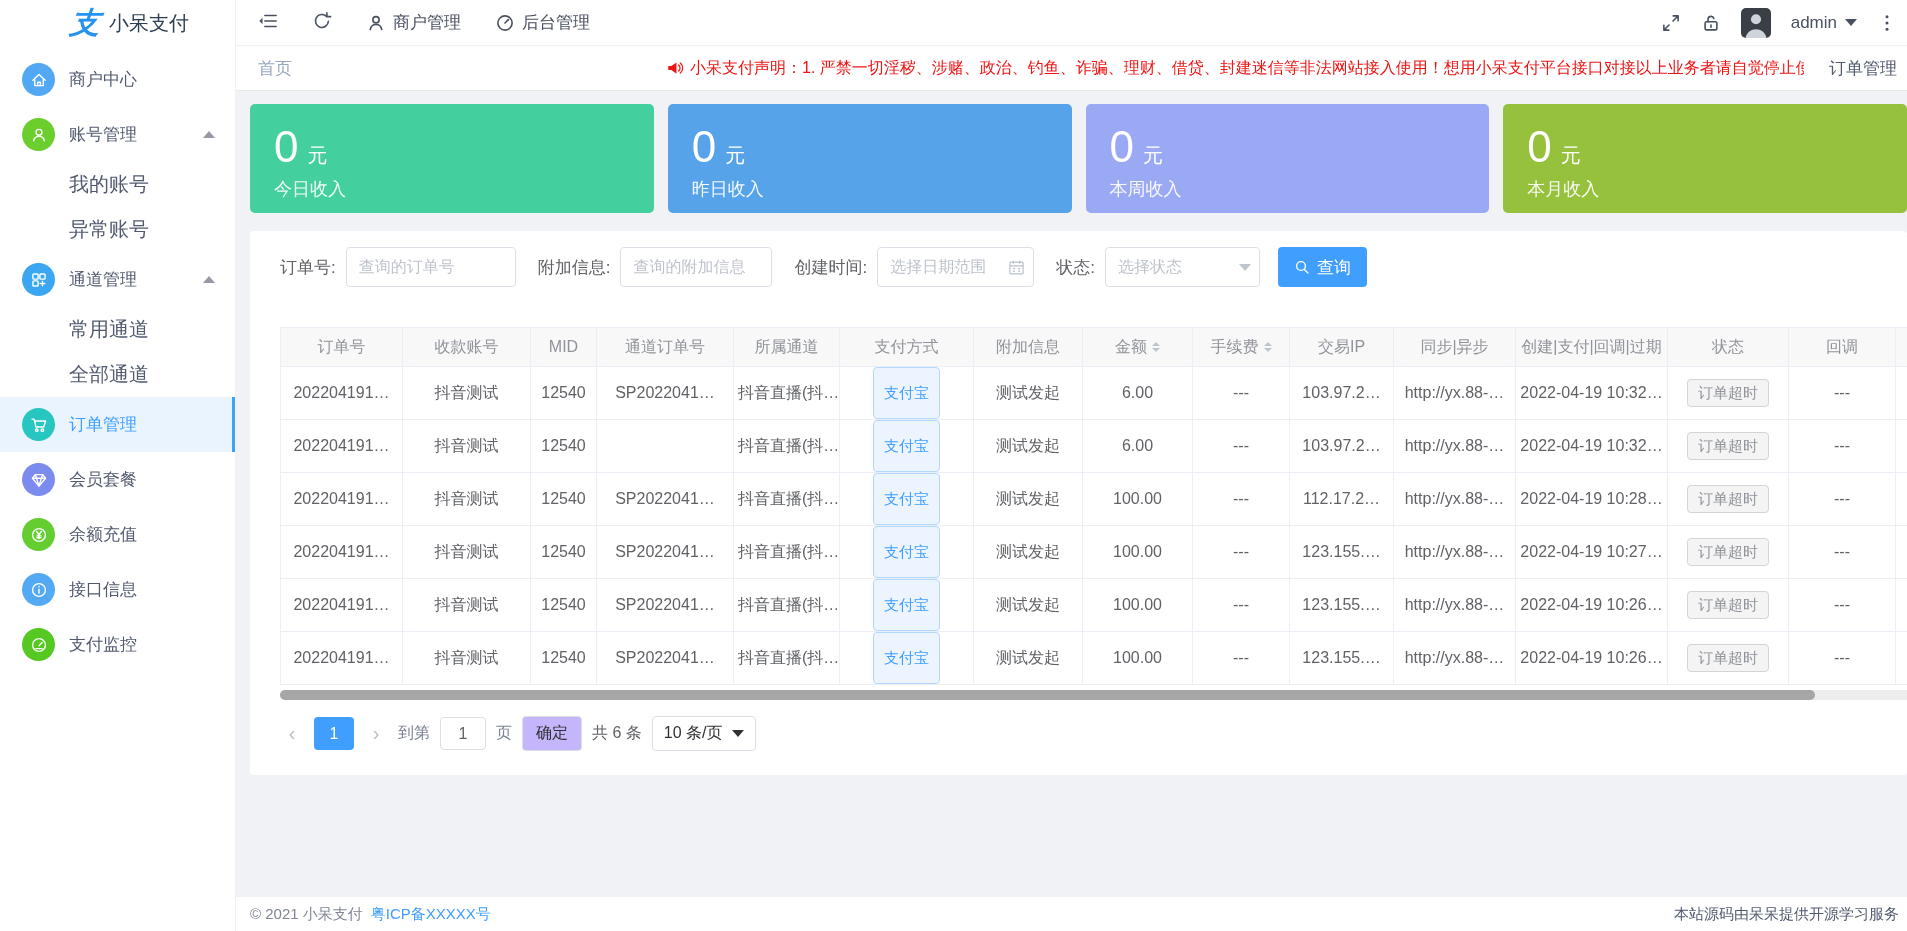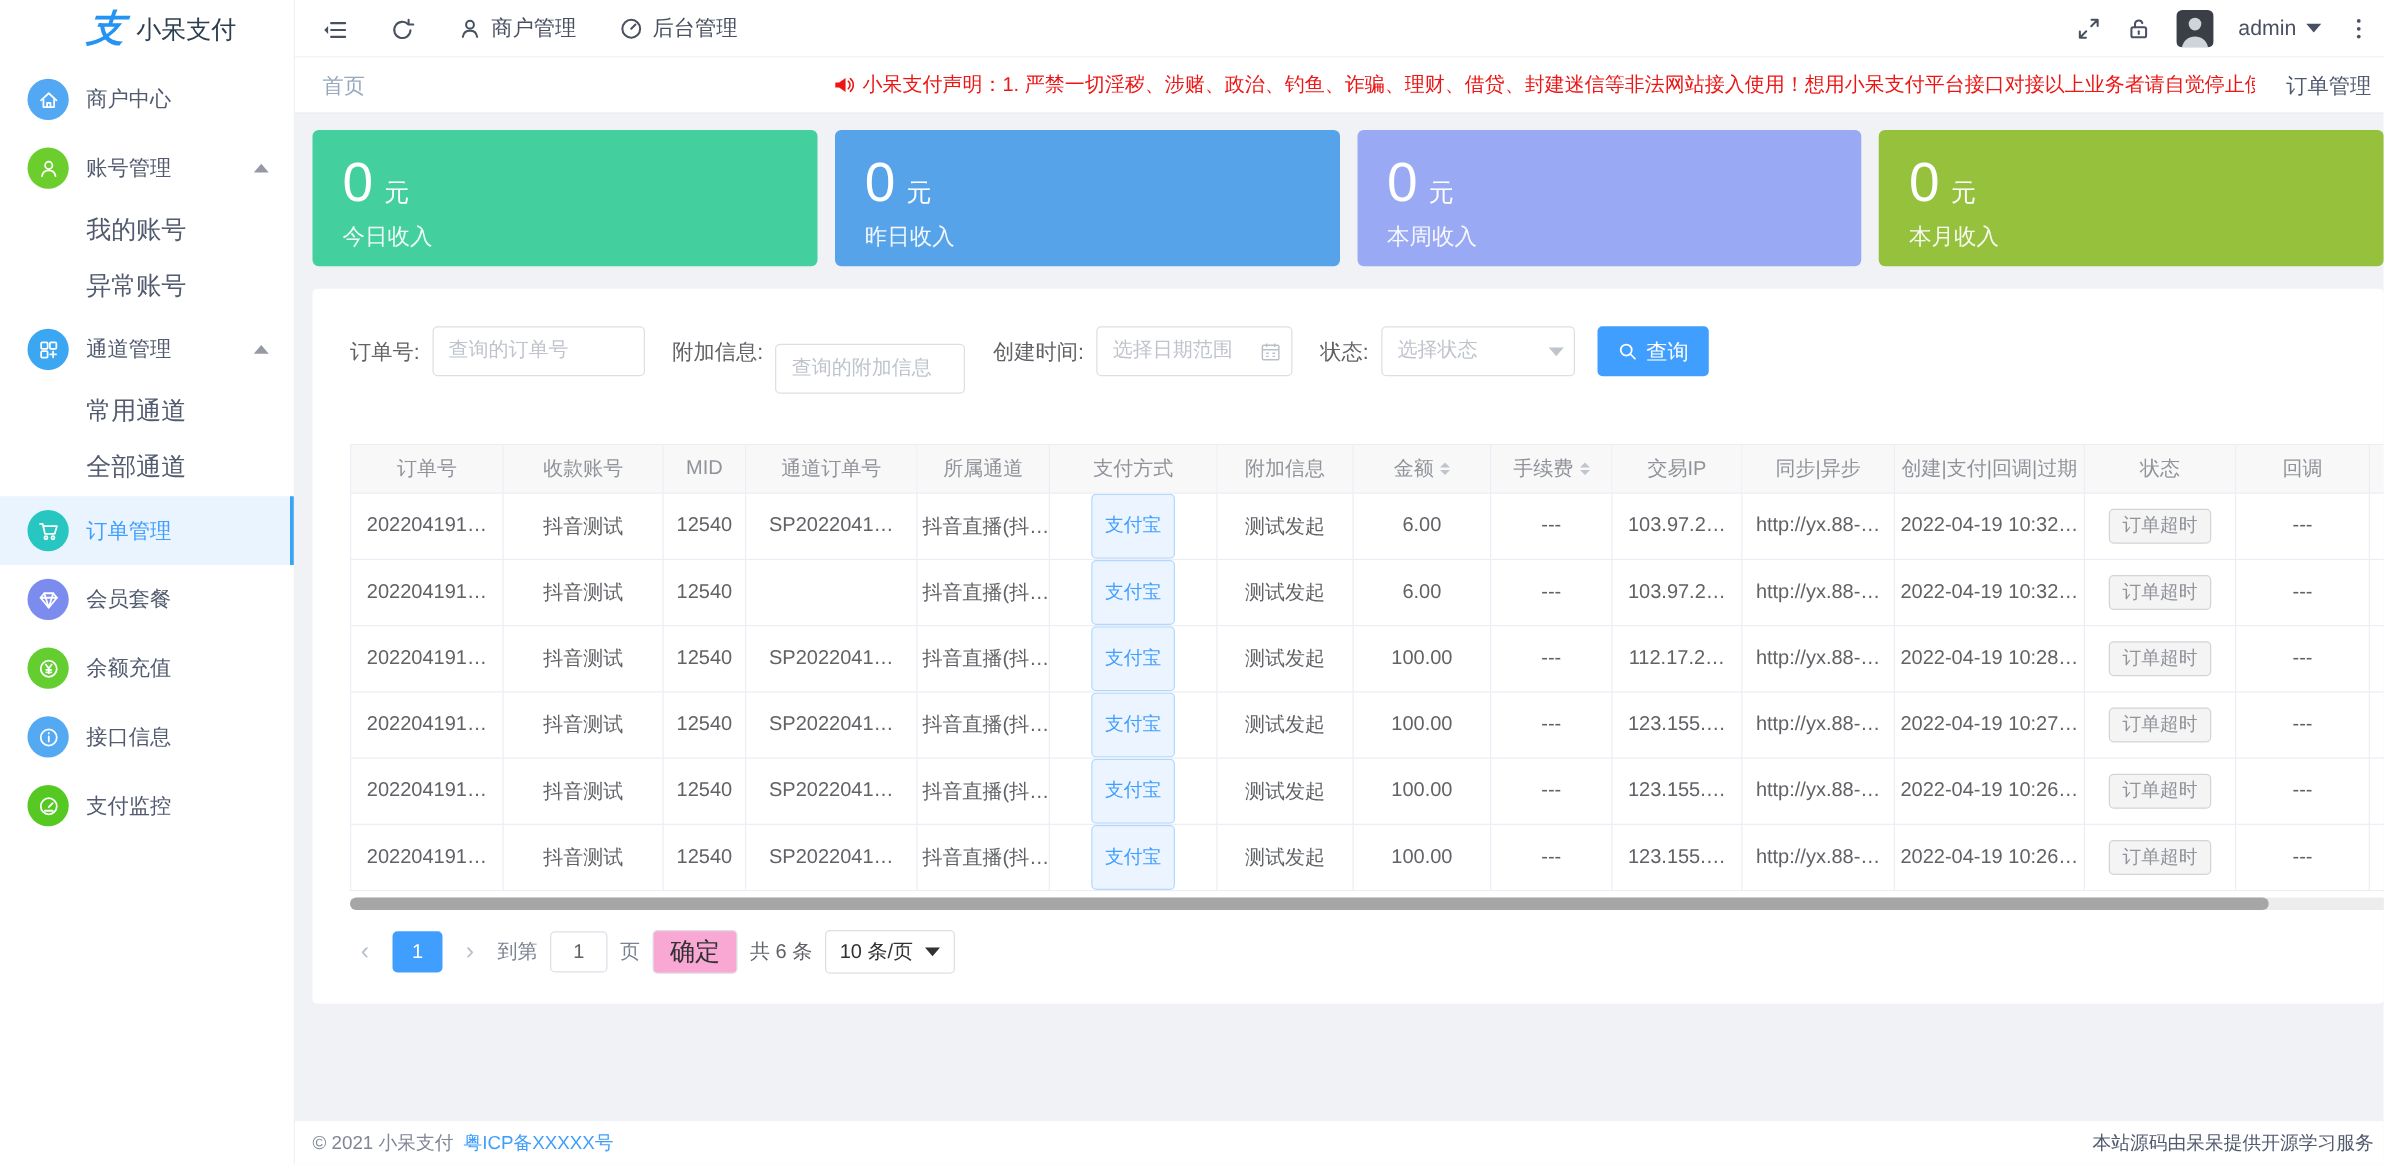--- a/index.html
+++ b/index.html
@@ -16,21 +16,21 @@
   .menu-item.active{background:#e9f4fe;border-right:3px solid #3aa3f3;}
   .menu-item.active .mi-label{color:#409eff;}
   .icircle{width:33px;height:33px;border-radius:50%;display:flex;align-items:center;justify-content:center;margin-right:14px;flex:none;}
   .icircle svg{width:18px;height:18px;stroke:#fff;stroke-width:1.25;fill:none;stroke-linecap:round;stroke-linejoin:round;}
   .mi-label{font-size:17px;color:#515a6e;}
   .sub-item{height:45px;line-height:45px;padding-left:69px;font-size:20px;color:#515a6e;cursor:pointer;}
   .arrow-up{margin-left:auto;margin-right:20px;width:0;height:0;border-left:6px solid transparent;border-right:6px solid transparent;border-bottom:7px solid #9499a3;}
   
   .main{flex:1;display:flex;flex-direction:column;position:relative;min-width:0;}
   .topbar{height:46px;background:#fff;border-bottom:1px solid #f0f0f0;display:flex;align-items:center;padding:0 10px 0 22px;flex:none;}
-  .tb-left{display:flex;align-items:flex-end;gap:34px;}
+  .tb-left{display:flex;align-items:flex-start;gap:34px;}
   .tb-ic{width:20px;height:20px;color:#495060;cursor:pointer;display:inline-flex;}
   .tb-ic svg{width:20px;height:20px;stroke:currentColor;stroke-width:1.3;fill:none;stroke-linecap:round;stroke-linejoin:round;}
   .tb-nav{display:flex;align-items:center;gap:7px;font-size:17px;color:#495060;cursor:pointer;}
   .tb-right{margin-left:auto;display:flex;align-items:center;gap:20px;}
   .avatar{width:30px;height:30px;border-radius:5px;overflow:hidden;flex:none;cursor:pointer;}
   .userbox{display:flex;align-items:center;gap:8px;cursor:pointer;font-size:17px;color:#495060;}
   .caret{width:0;height:0;border-left:6px solid transparent;border-right:6px solid transparent;border-top:7px solid #495060;}
   .tagsbar{height:45px;background:#fff;border-bottom:1px solid #e7e7e7;position:relative;display:flex;align-items:center;flex:none;}
   .crumb{font-size:17px;color:#97a8be;margin-left:22px;cursor:pointer;}
   .notice{position:absolute;left:430px;width:1138px;overflow:hidden;white-space:nowrap;font-size:16px;color:#ed1515;display:flex;align-items:center;gap:6px;}
@@ -69,21 +69,21 @@
   .tag-blue{display:inline-block;padding:16px 10px;font-size:15px;color:#409eff;background:#ecf5ff;border:1px solid #b3d8ff;border-radius:4px;line-height:1.2;}
   .tag-gray{display:inline-block;padding:4px 10px;font-size:15px;color:#909399;background:#f4f4f5;border:1px solid #d3d4d6;border-radius:4px;line-height:1.2;}
   .hscroll{margin:5px 0 0 15px;width:1642px;height:10px;border-radius:5px;background:#ededed;cursor:pointer;}
   .hthumb{width:1535px;height:10px;border-radius:5px;background:#a6a6a6;}
   
   .pagebar{margin:16px 0 0 15px;display:flex;align-items:center;font-size:16px;color:#606266;gap:10px;}
   .pg-arrow{width:24px;text-align:center;font-size:20px;color:#b8bfc9;cursor:pointer;user-select:none;}
   .pg-num{min-width:40px;height:33px;border-radius:4px;background:#409eff;color:#fff;display:inline-flex;align-items:center;justify-content:center;cursor:pointer;}
   .pg-txt{color:#7a8190;}
   .pg-input{width:46px;height:33px;border:1px solid #dcdfe6;border-radius:4px;text-align:center;font-size:16px;color:#606266;outline:none;font-family:inherit;}
-  .pg-btn{height:35px;padding:0 13px;border:1px solid #dcdfe6;border-radius:4px;background:#f9a8d4;font-size:20px;color:#303133;cursor:pointer;font-family:Liberation Serif, serif;}
+  .pg-btn{height:35px;padding:0 13px;border:1px solid #dcdfe6;border-radius:4px;background:#c4b5fd;font-size:16px;color:#303133;cursor:pointer;font-family:Liberation Serif, serif;}
   .pg-select{height:35px;border:1px solid #dcdfe6;border-radius:4px;display:inline-flex;align-items:center;gap:10px;padding:0 11px;cursor:pointer;color:#303133;}
   .pg-select .caret{border-top-color:#303133;}
   
   .footer{position:absolute;left:0;right:0;bottom:0;height:34px;background:#fff;display:flex;align-items:center;
           padding:0 8px 0 14px;font-size:15px;color:#808695;}
   .icp{color:#3f9efc;margin-left:8px;cursor:pointer;text-decoration:none;}
   .foot-right{margin-left:auto;color:#515a6e;}
 </style>
 </head>
 <body>
@@ -283,21 +283,21 @@
           </div>
         </div>
 
       <div class="panel">
 
         <div class="filterbar">
           <span class="f-label">订单号:</span>
           <input class="f-input" style="width: 170px;" placeholder="查询的订单号">
           <span class="gap"></span>
           <span class="f-label">附加信息:</span>
-          <input class="f-input" style="width: 152px; margin-top: 28px;" placeholder="查询的附加信息">
+          <input class="f-input" style="width: 152px;" placeholder="查询的附加信息">
           <span class="gap"></span>
           <span class="f-label">创建时间:</span>
           <span class="iwrap">
             <input class="f-input" style="width: 157px; padding-right: 32px;" readonly="" placeholder="选择日期范围">
             <span class="in-icon">
               <svg width="17" height="17" viewBox="0 0 16 16" fill="none" stroke="#b9bfc8" stroke-width="1.1">
                   <rect x="1.8" y="3" width="12.4" height="11" rx="1"></rect>
                   <path d="M1.8 6.4h12.4M5 1.6v2.8M11 1.6v2.8M4.6 9h2M9.4 9h2M4.6 11.4h2M9.4 11.4h2"></path>
                 </svg>
             </span>

